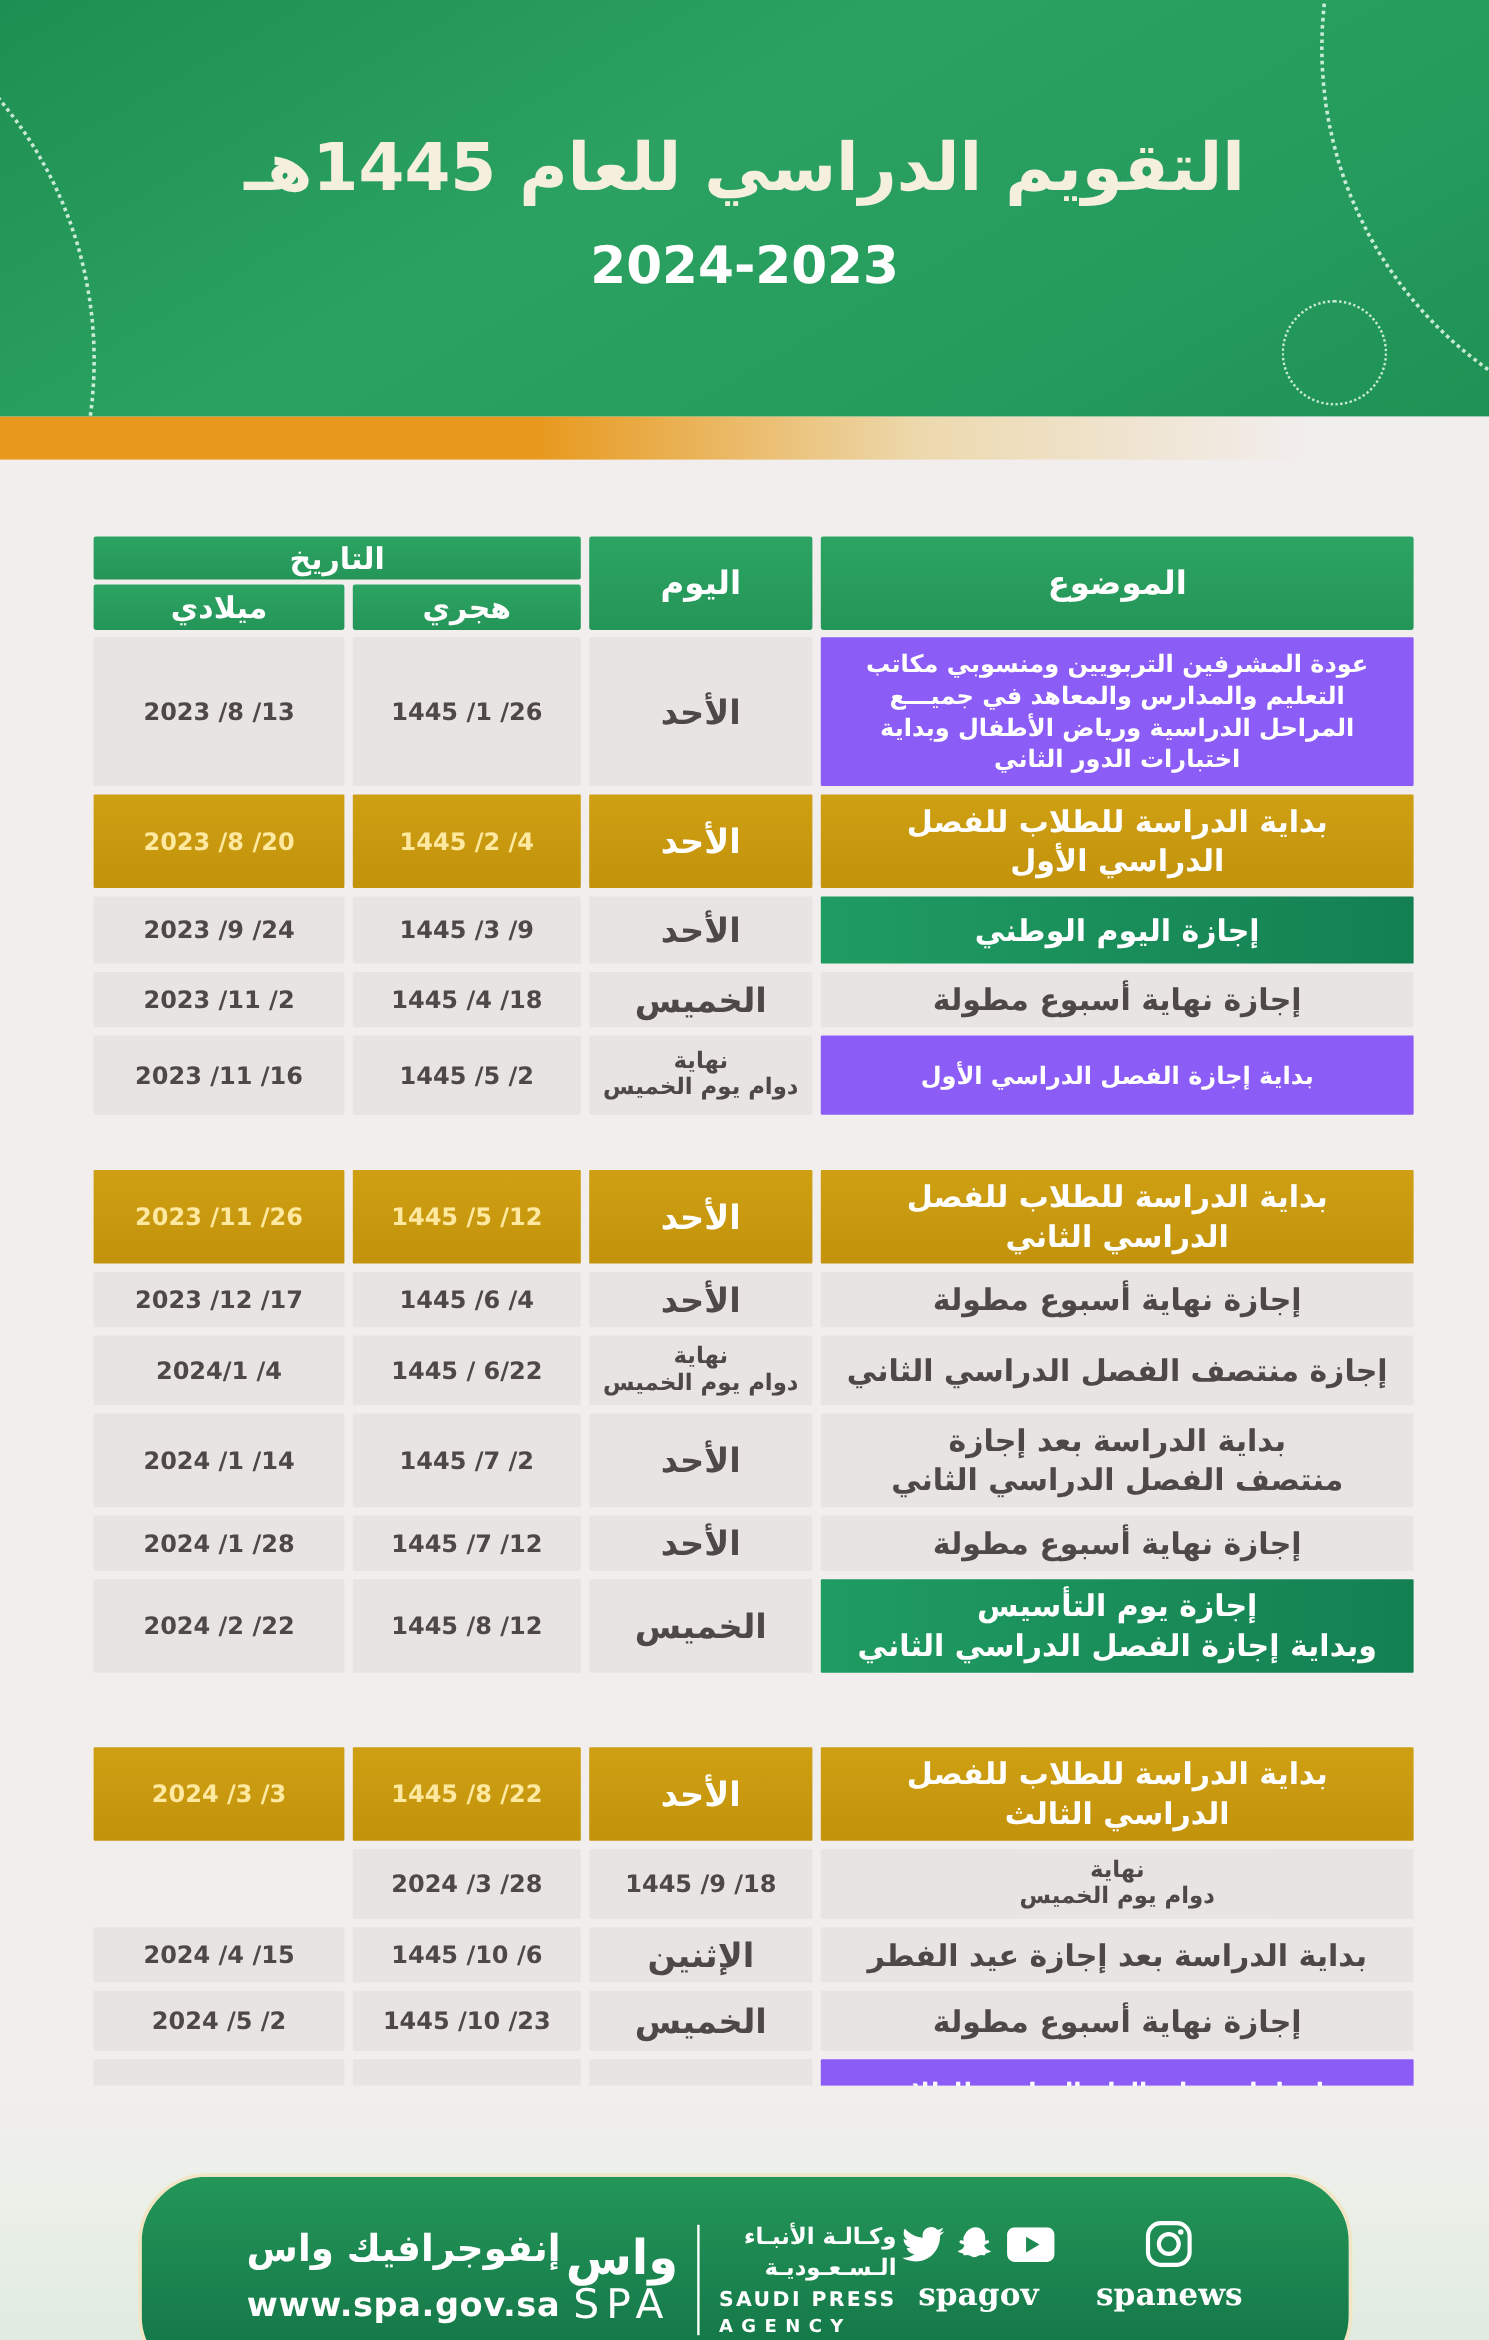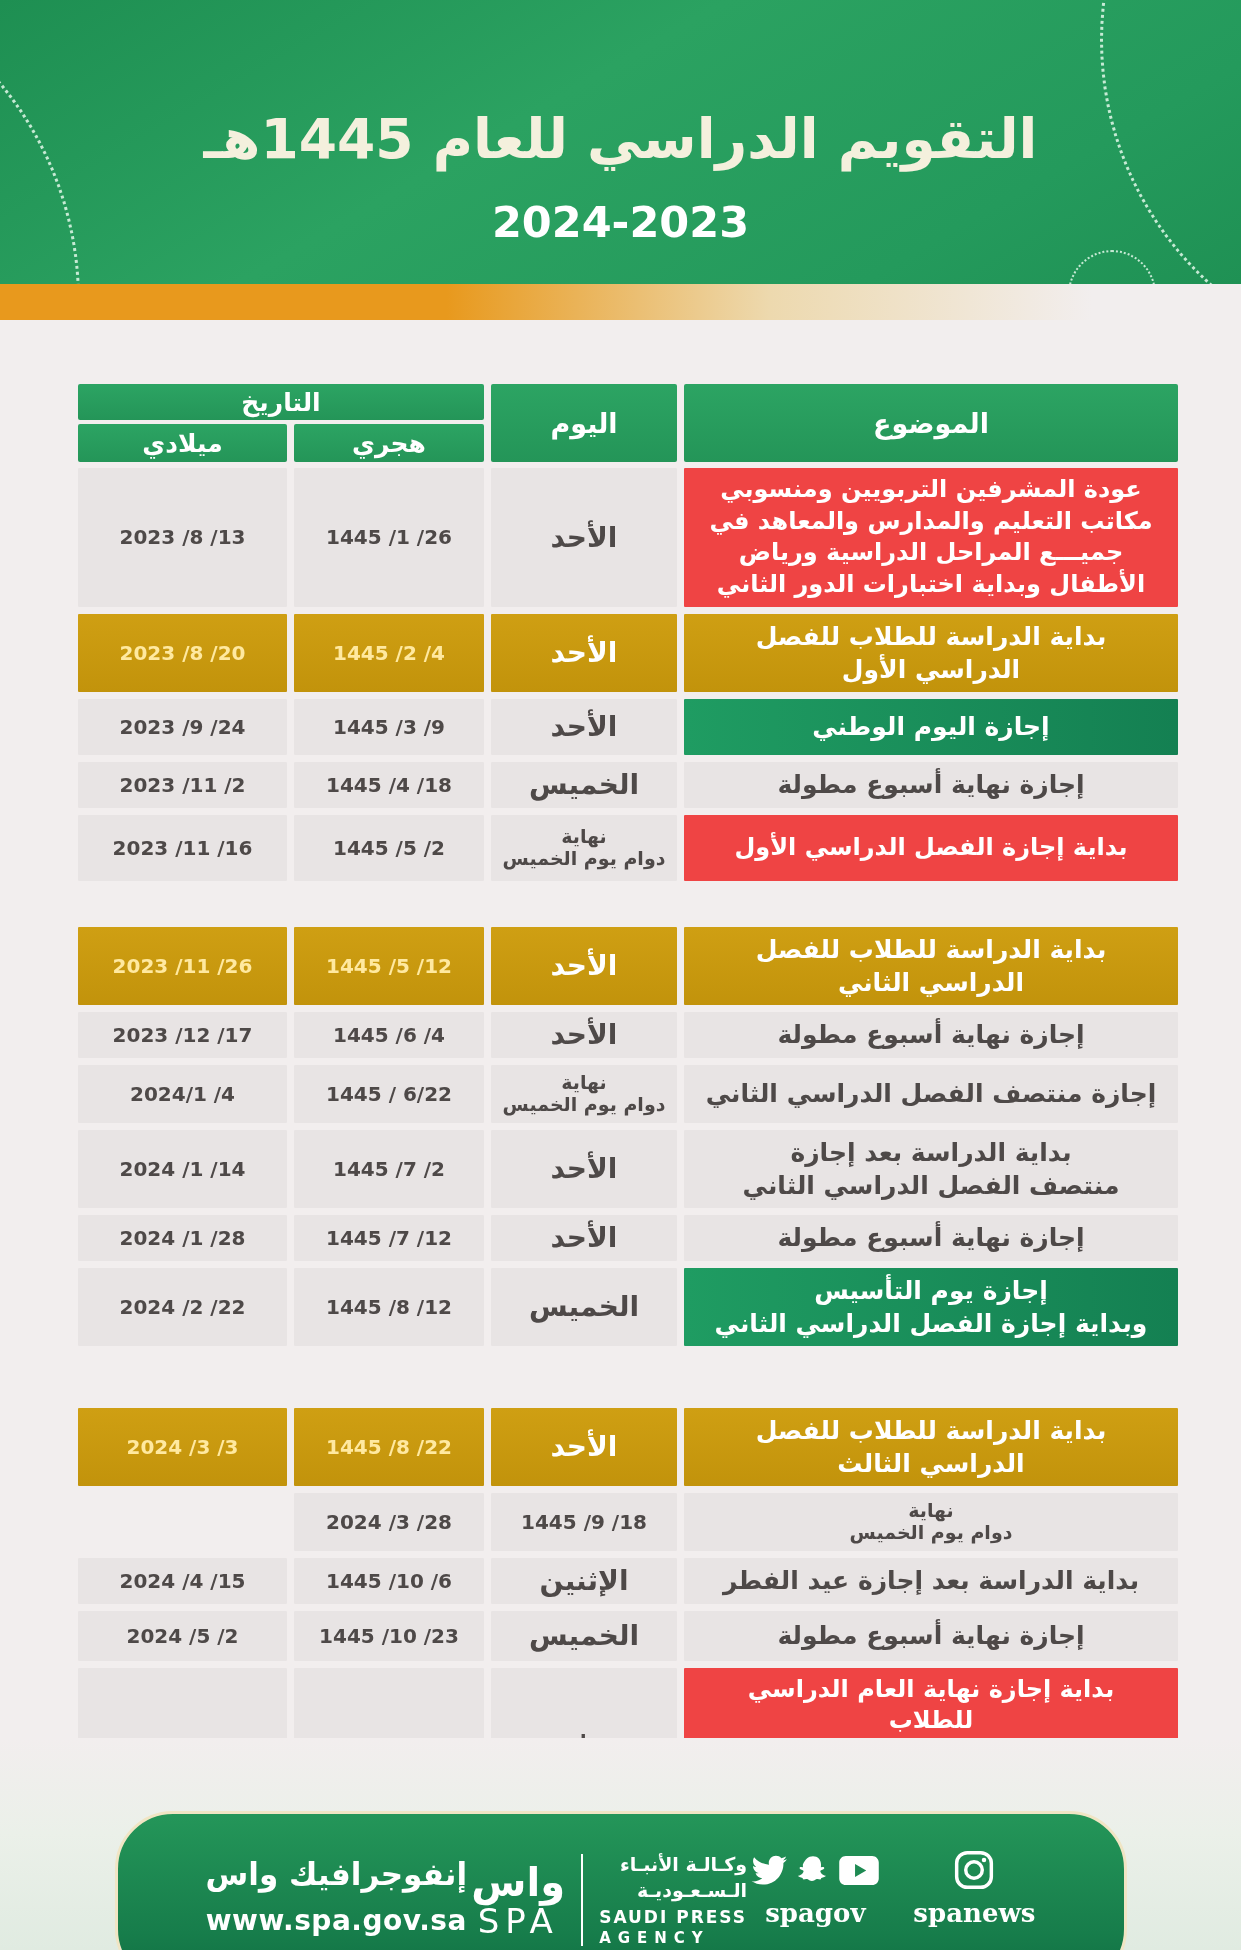--- a/index.html
+++ b/index.html
@@ -8,21 +8,21 @@
     font-family:"DejaVu Sans", sans-serif;
     background:#f2eeee;
     width:1241px; height:1950px;
     overflow:hidden;
     direction:rtl;
   }
   .page { position:relative; width:1241px; height:1950px; overflow:hidden; }
 
   
   .hero {
-    position:relative; height:284px;
+    position:relative; height:347px;
     background:linear-gradient(150deg,#1e8f52 0%,#2ba261 42%,#249a5c 78%,#1f9154 100%);
     overflow:hidden;
     text-align:center;
   }
   .hero h1 {
     padding-top:112px;
     font-size:55px; font-weight:bold; color:#f4f0dd;
     letter-spacing:0px; line-height:1;
   }
   .hero .subtitle {
@@ -87,21 +87,21 @@
     background:linear-gradient(180deg,#cf9f13,#c2930b);
     color:#ffffff;
   }
   .row.gold .cell.hijri, .row.gold .cell.greg { color:#ffe9a0; }
   .row.green-subject .cell.subject,
   .row.green-row .cell {
     background:linear-gradient(90deg,#1f9c62,#148052);
     color:#ffffff;
   }
   .row.gray-subject .cell.subject {
-    background:#ef4444; color:#ffffff; font-size:24px;
+    background:#8b5cf6; color:#ffffff; font-size:20px;
   }
 
   .h46  { min-height:46px; }
   .h50  { min-height:50px; }
   .h52  { min-height:52px; }
   .h54  { min-height:54px; }
   .h56  { min-height:56px; }
   .h58  { min-height:58px; }
   .h66  { min-height:66px; }
   .h74  { min-height:74px; }

